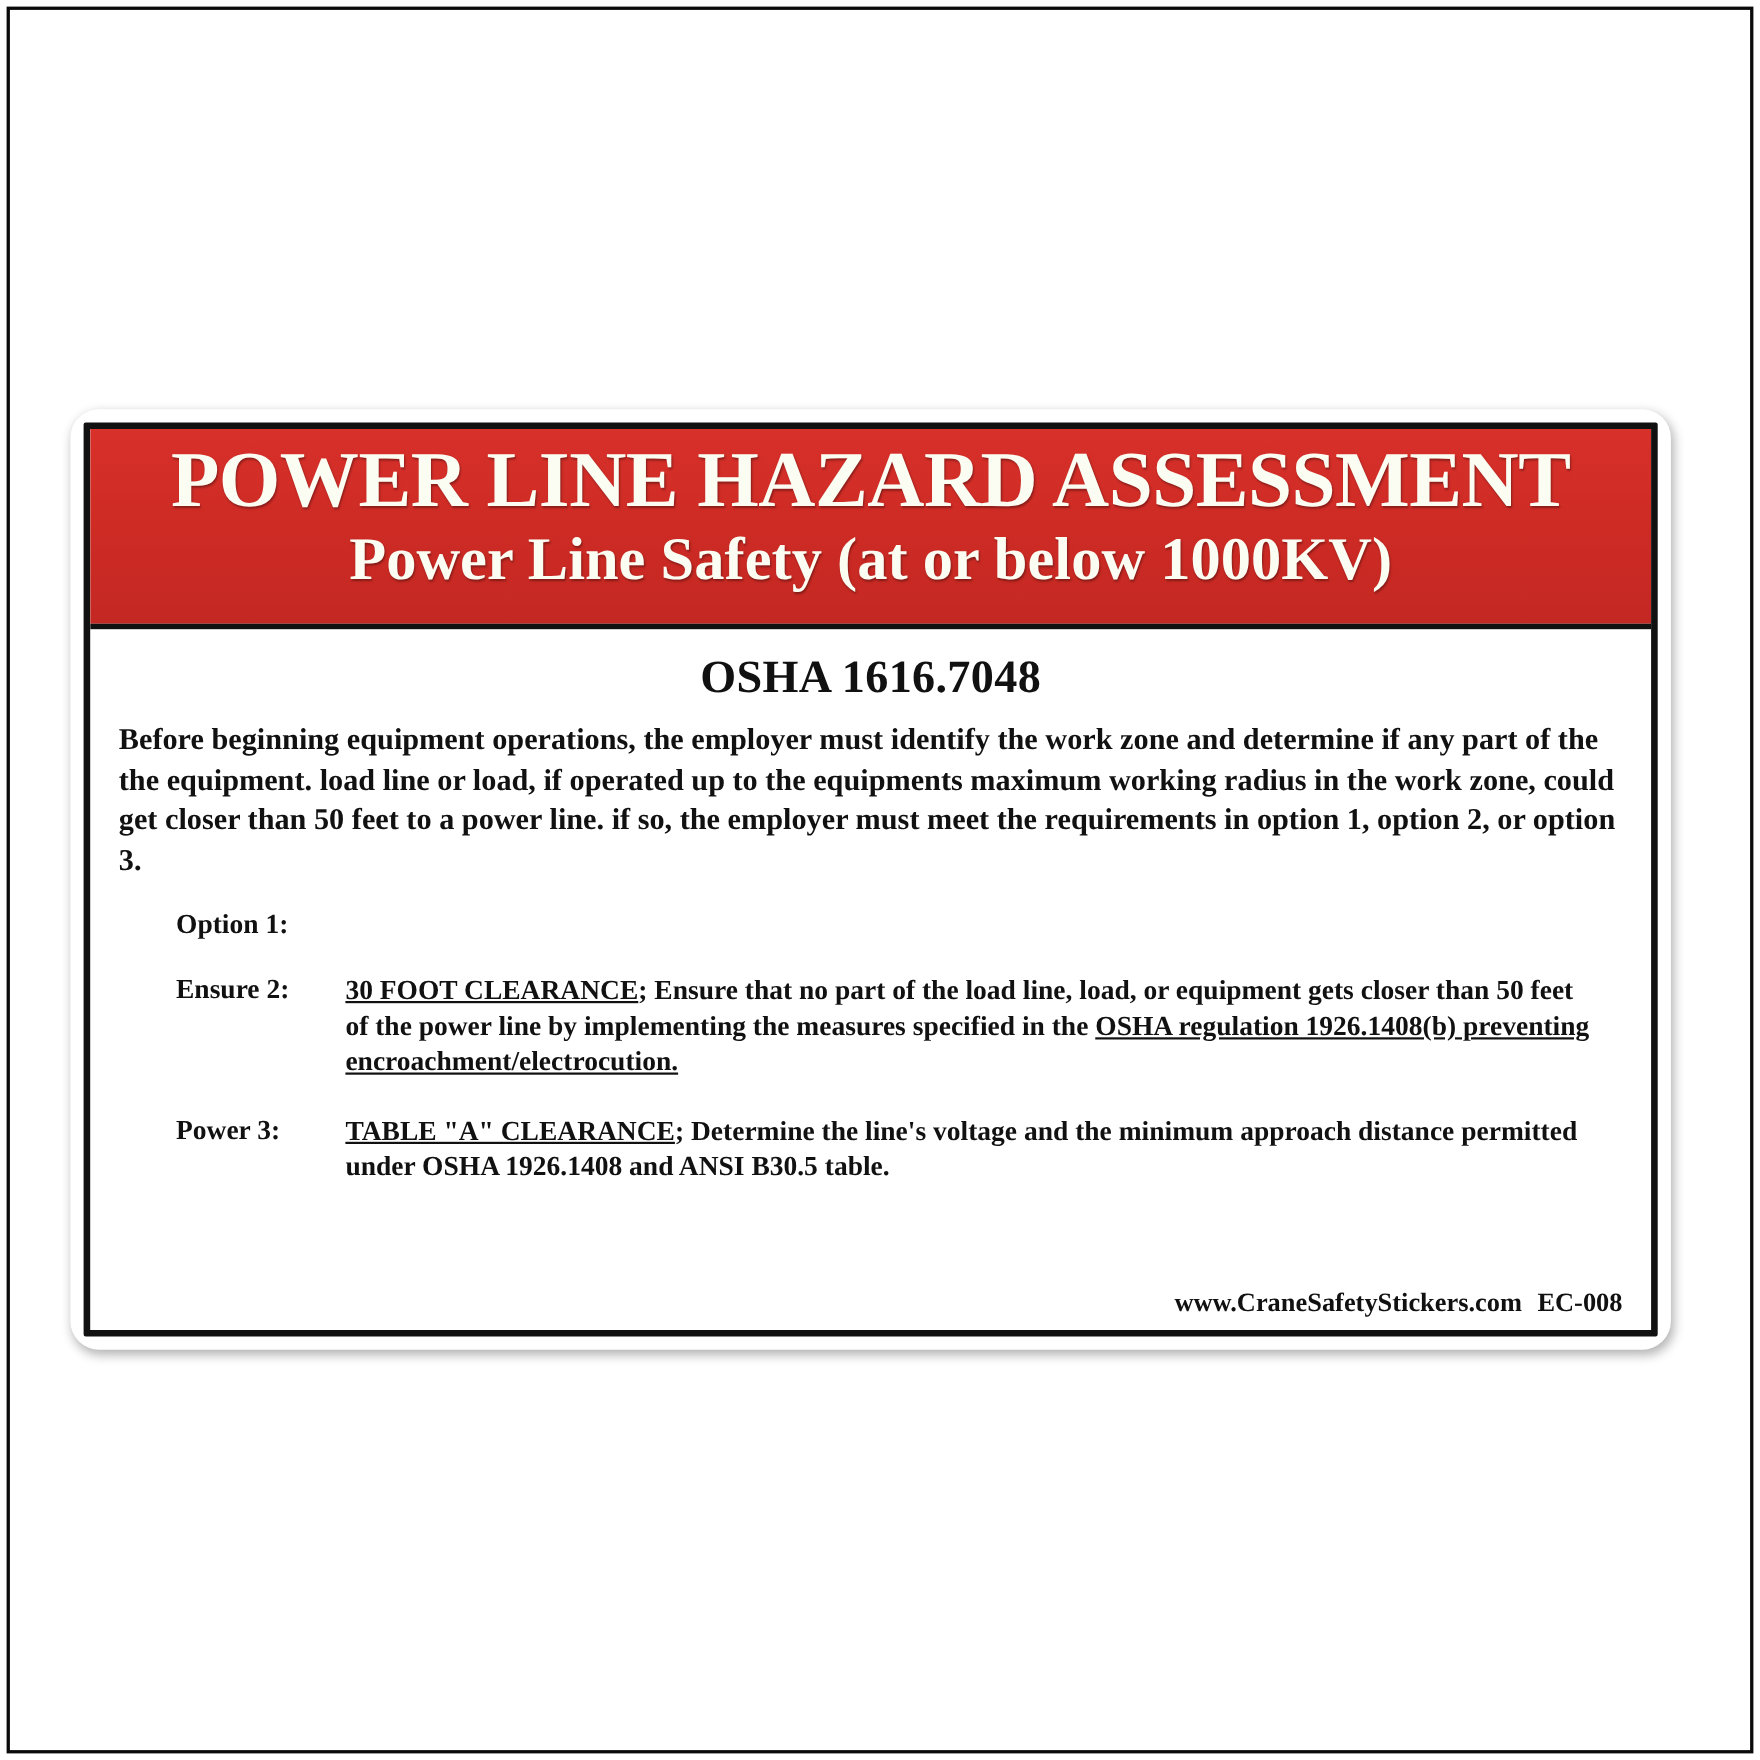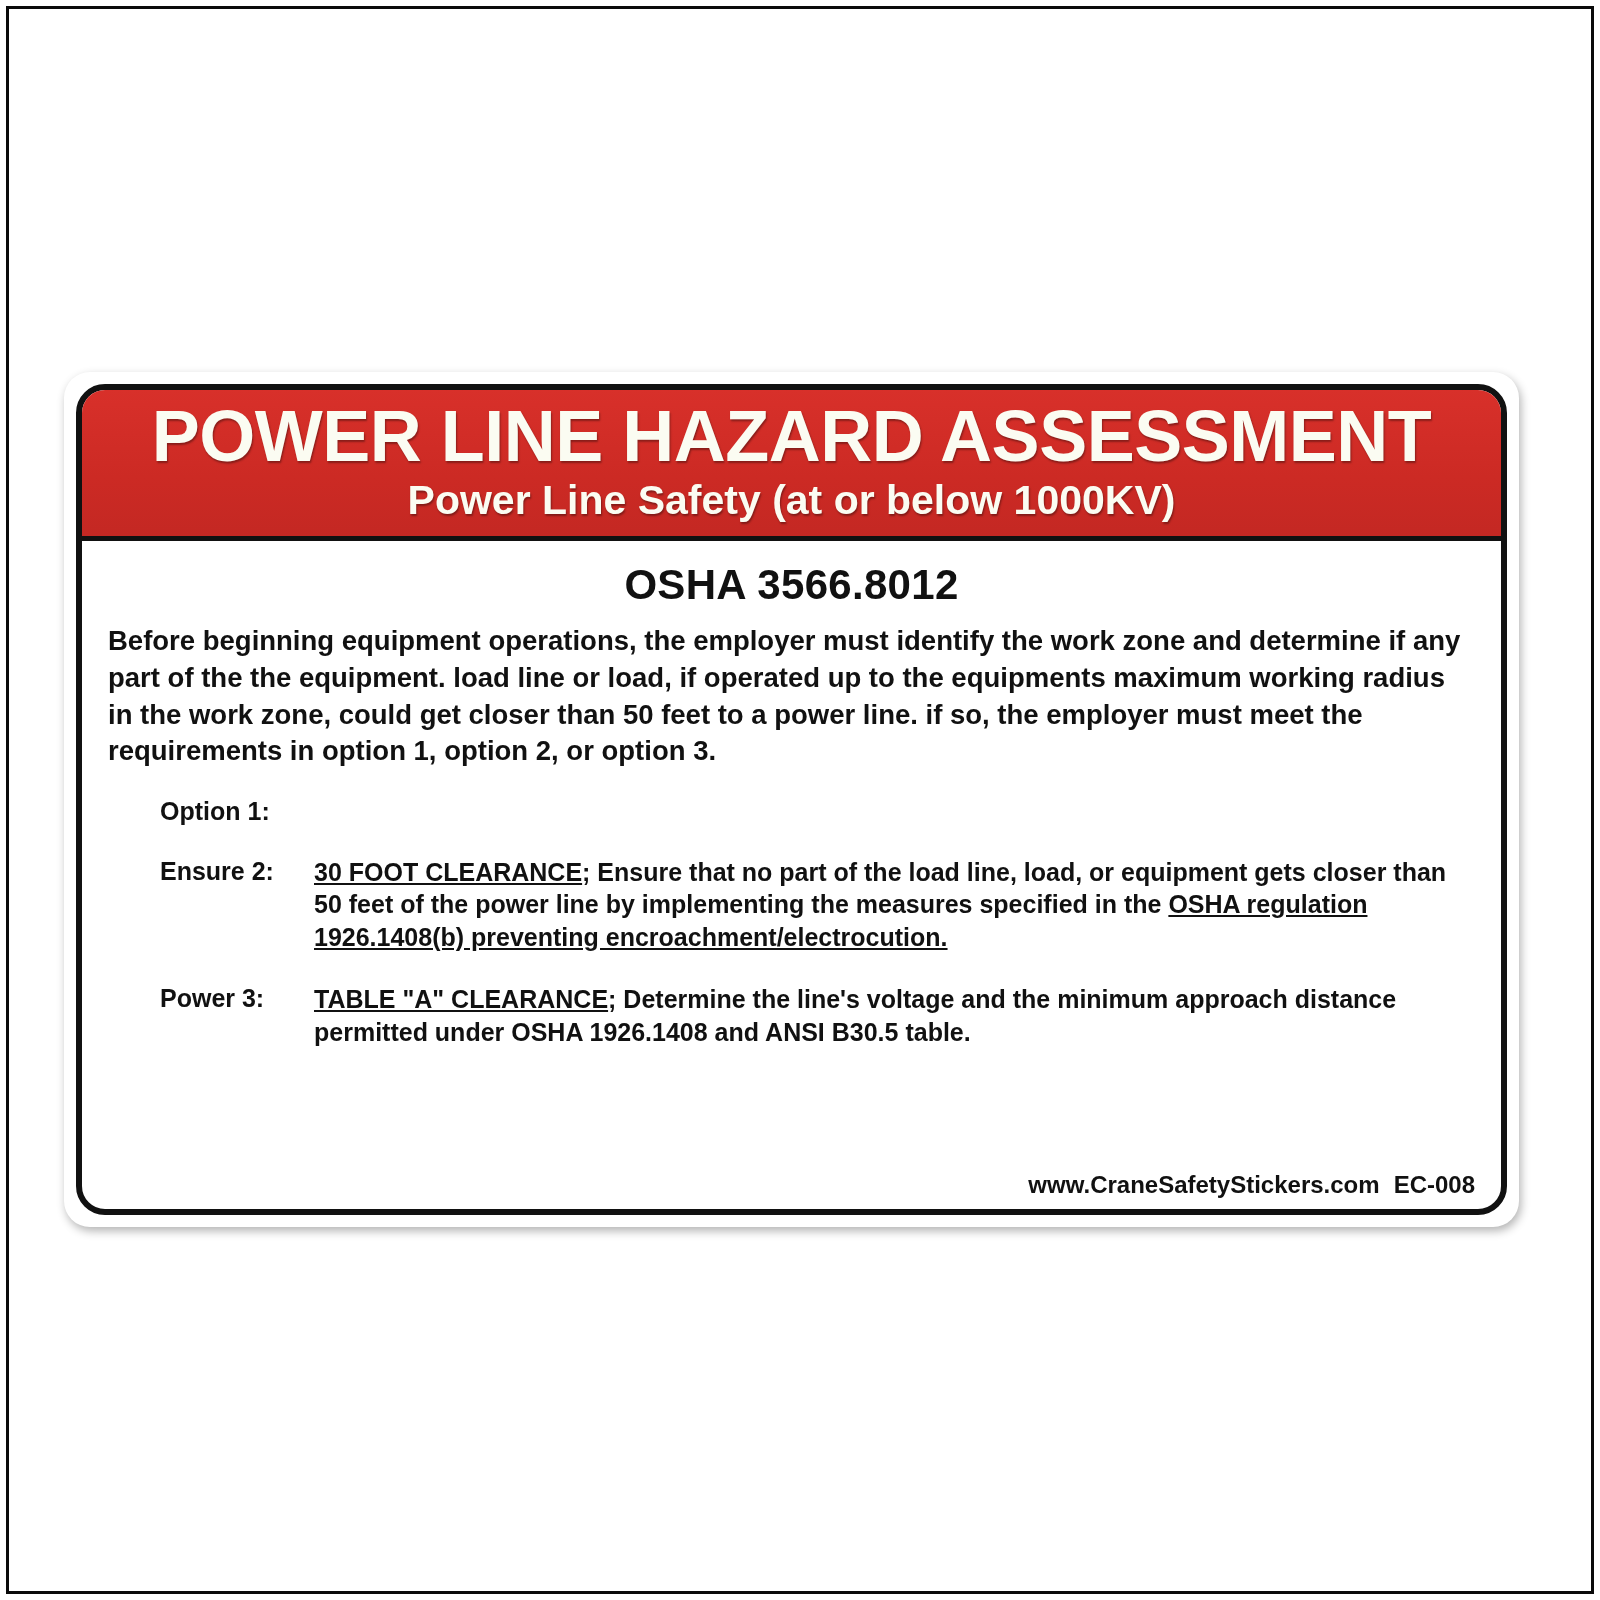--- a/index.html
+++ b/index.html
@@ -45,45 +45,46 @@
 
   
   .label-body {
     position: absolute;
     left: 12px;
     top: 12px;
     right: 12px;
     bottom: 12px;
     background: #ffffff;
     border: 6px solid #111111;
-    border-radius: 29px;
+    border-radius: 2px;
     box-sizing: border-box;
     overflow: hidden;
+    font-family: Liberation Serif, serif;
   }
 
   .header {
     background: #d32b25;
     background: linear-gradient(180deg,#d8302a 0%, #cc2a24 60%, #c42823 100%);
     border-bottom: 5px solid #111111;
     padding: 10px 14px 14px 14px;
     text-align: center;
   }
   .header h1 {
     margin: 0;
     color: #fbfcf2;
     font-size: 72px;
     line-height: 1.02;
     font-weight: bold;
     letter-spacing: -0.5px;
     text-shadow: 1px 2px 2px rgba(0,0,0,0.35);
   }
   .header h2 {
-    margin: 6px 0 0 0;
+    margin: 6px 0 16px 0;
     color: #fbfcf2;
-    font-size: 41px;
+    font-size: 55px;
     line-height: 1.05;
     font-weight: bold;
     text-shadow: 1px 2px 2px rgba(0,0,0,0.35);
   }
 
   .content {
     padding: 12px 26px 10px 26px;
     color: #111111;
   }
   .std-title {
@@ -146,21 +147,21 @@
     <div class="sticker">
       <div class="label-body">
 
         <div class="header">
           <h1>POWER LINE HAZARD ASSESSMENT</h1>
           <h2>Power Line Safety (at or below 1000KV)</h2>
         </div>
 
         <div class="content">
 
-          <div class="std-title">OSHA 3566.8012</div>
+          <div class="std-title">OSHA 1616.7048</div>
 
           <p class="intro">Before beginning equipment operations, the employer must identify the work zone and determine if any part of the the equipment. load line or load, if operated up to the equipments maximum working radius in the work zone, could get closer than 50 feet to a power line. if so, the employer must meet the requirements in option 1, option 2, or option 3.</p>
 
           <div class="options">
 
             <div class="option-row">
               <div class="option-label">Option 1:</div>
             </div>
 
             <div class="option-row">

